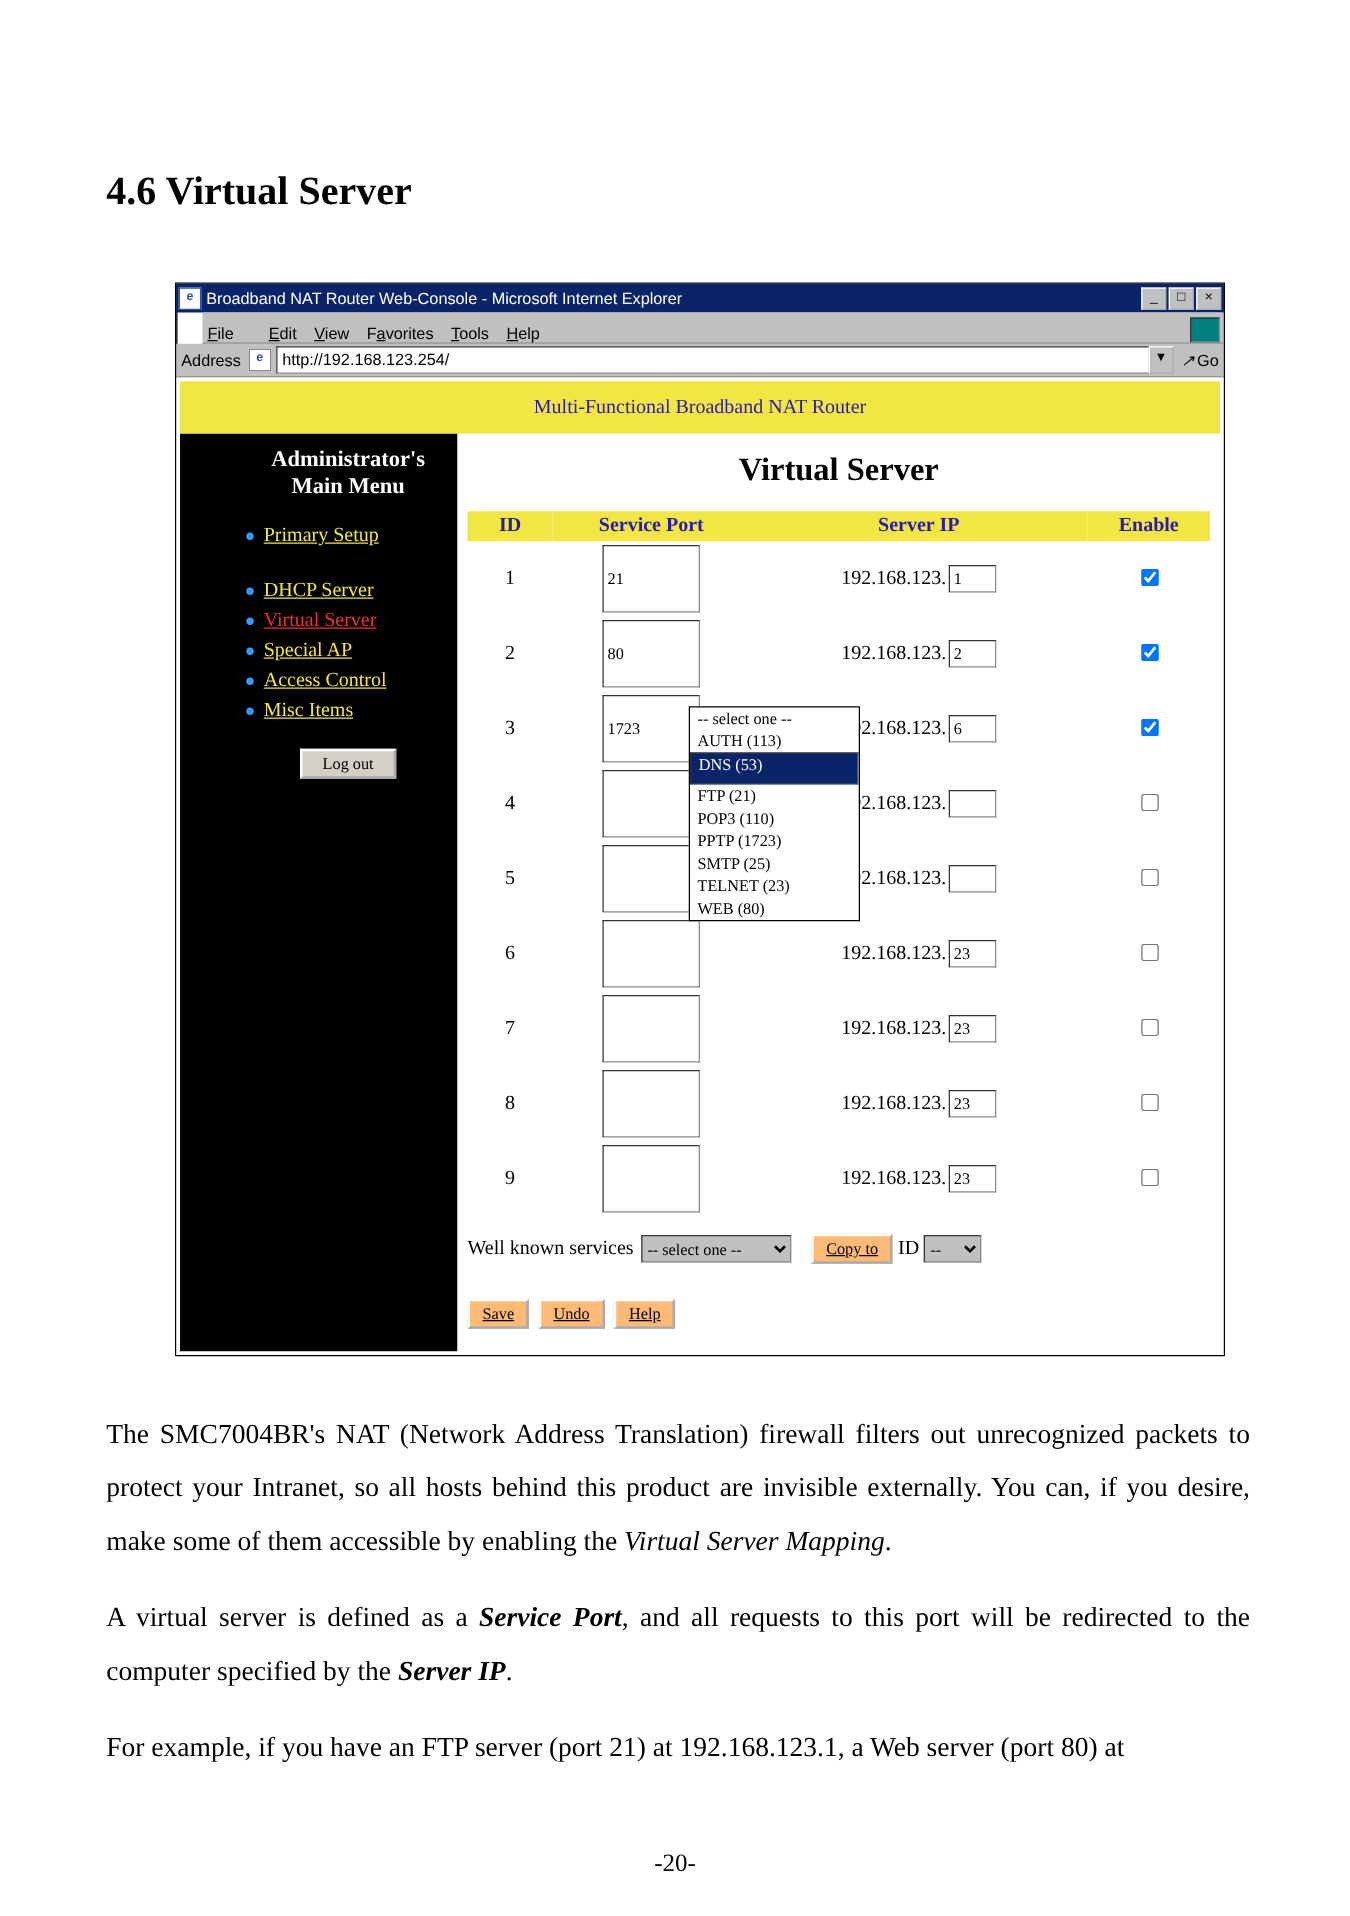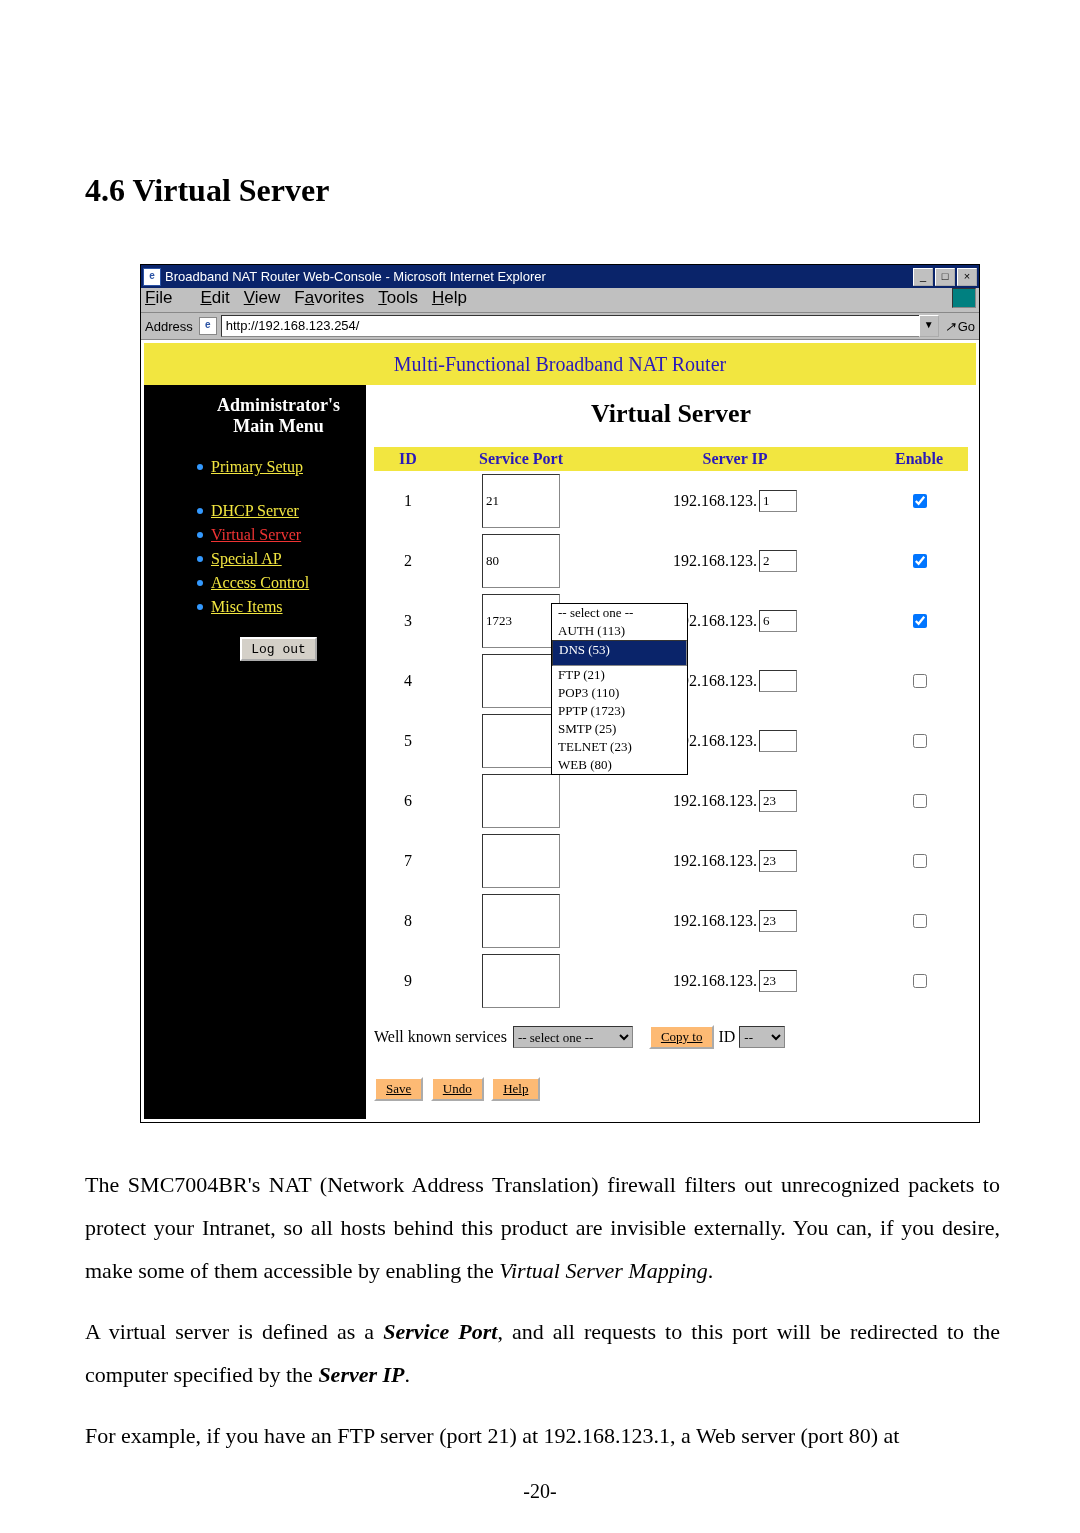--- a/index.html
+++ b/index.html
@@ -1,68 +1,68 @@
 <!DOCTYPE html>
 <html><head>
 <meta charset="utf-8">
 <style>
   html,body{margin:0;padding:0;background:#fff;}
   body{font-family:"Times New Roman",serif;color:#000;
        width:1080px;min-height:1533px;position:relative;}
   .page{padding:80px 80px 0 85px;}
-  .h{font-size:32px;font-weight:bold;margin:92px 0 55px 0;}
+  .h{font-size:32px;font-weight:bold;margin:54px 0 55px 0;}
   
   .win{width:838px;margin:0 0 40px 55px;border:1px solid #000;
        font-family:Tahoma,Arial,sans-serif;font-size:14px;
        box-shadow:0 0 0 1px #000 inset;}
   .titlebar{height:23px;background:#0a246a;color:#fff;display:flex;
             align-items:center;padding:0 2px;}
   .titlebar .ie{width:16px;height:16px;background:#fff;margin-right:4px;
                border:1px solid #2a52a4;font-size:10px;line-height:14px;
                text-align:center;color:#2a52a4;font-weight:bold;}
   .titlebar .t{flex:1;font-size:13px;}
   .tbtn{width:18px;height:16px;margin-left:2px;background:#c0c0c0;
         border:1px outset #fff;font-size:11px;line-height:14px;
         text-align:center;color:#000;}
   .menubar{height:24px;background:#c0c0c0;border-bottom:1px solid #888;
-           display:flex;align-items:flex-start;padding-left:4px;font-size:17px;}
+           display:flex;align-items:flex-end;padding-left:4px;font-size:13px;margin-left:21px;}
   .menubar span{margin-right:14px;}
   .menubar u{text-decoration:underline;}
   .menubar .right{margin-left:auto;width:22px;height:18px;margin-right:3px;
                   background:#008080;border:1px inset #888;}
   .addrbar{height:26px;background:#c0c0c0;border-bottom:1px solid #888;
            display:flex;align-items:center;padding:0 4px;font-size:13px;}
   .addrbar .lbl{margin-right:6px;}
   .addrbar .ie2{width:16px;height:16px;border:1px solid #888;margin-right:4px;
                background:#fff;font-size:10px;line-height:14px;text-align:center;
                color:#2a52a4;font-weight:bold;}
   .addrbar .addr{flex:1;height:20px;background:#fff;border:1px inset #888;
                  padding:0 4px;line-height:20px;}
   .addrbar .dd{width:18px;height:20px;background:#c0c0c0;border:1px outset #fff;
               margin-left:-1px;text-align:center;line-height:18px;font-size:10px;}
   .addrbar .go{margin-left:6px;}
   .addrbar .go::before{content:"↗";font-style:italic;margin-right:2px;}
   
   .content{background:#fff;padding:3px;}
   .banner{background:#f2e640;color:#2919ba;font-family:"Times New Roman",serif;
-          font-size:20px;text-align:center;line-height:42px;}
+          font-size:16px;text-align:center;line-height:42px;}
   .cols{display:flex;}
   .side{width:175px;background:#000;color:#fff;
         font-family:"Times New Roman",serif;padding-bottom:24px;padding-left:47px;}
   .side .hdr{color:#fff;font-weight:bold;text-align:center;
              font-size:18px;padding:10px 0 18px;}
   .side ul{list-style:none;margin:0;padding:0 0 0 6px;}
   .side ul.grp{margin-bottom:20px;}
   .side li{display:flex;align-items:center;font-size:16px;line-height:24px;}
   .side li::before{content:"";width:6px;height:6px;border-radius:50%;
                    background:#3399ff;margin-right:8px;flex:none;}
   .side a{color:#f2e640;text-decoration:underline;}
   .side li.cur a{color:#e33;}
   .logout{margin:18px auto 0;width:77px;height:24px;display:block;
-          font-family:Liberation Mono, monospace;font-size:13px;
+          font-family:Liberation Serif, serif;font-size:13px;
           background:#d4d0c8;border:2px outset #fff;}
   .main{flex:1;background:#fff;padding:8px 8px 18px;
         font-family:"Times New Roman",serif;}
   .ptitle{text-align:center;font-size:26px;font-weight:bold;margin:6px 0 18px;}
   table.vs{width:100%;border-collapse:collapse;font-size:16px;}
   table.vs th{background:#f2e640;color:#2919ba;font-weight:bold;
               padding:3px 4px;font-family:"Times New Roman",serif;}
   table.vs td{padding:3px 4px;text-align:center;}
   .sp{width:70px;height:20px;border:1px inset #888;background:#fff;
       font:13px Tahoma;padding:16px 3px;text-align:left;}

